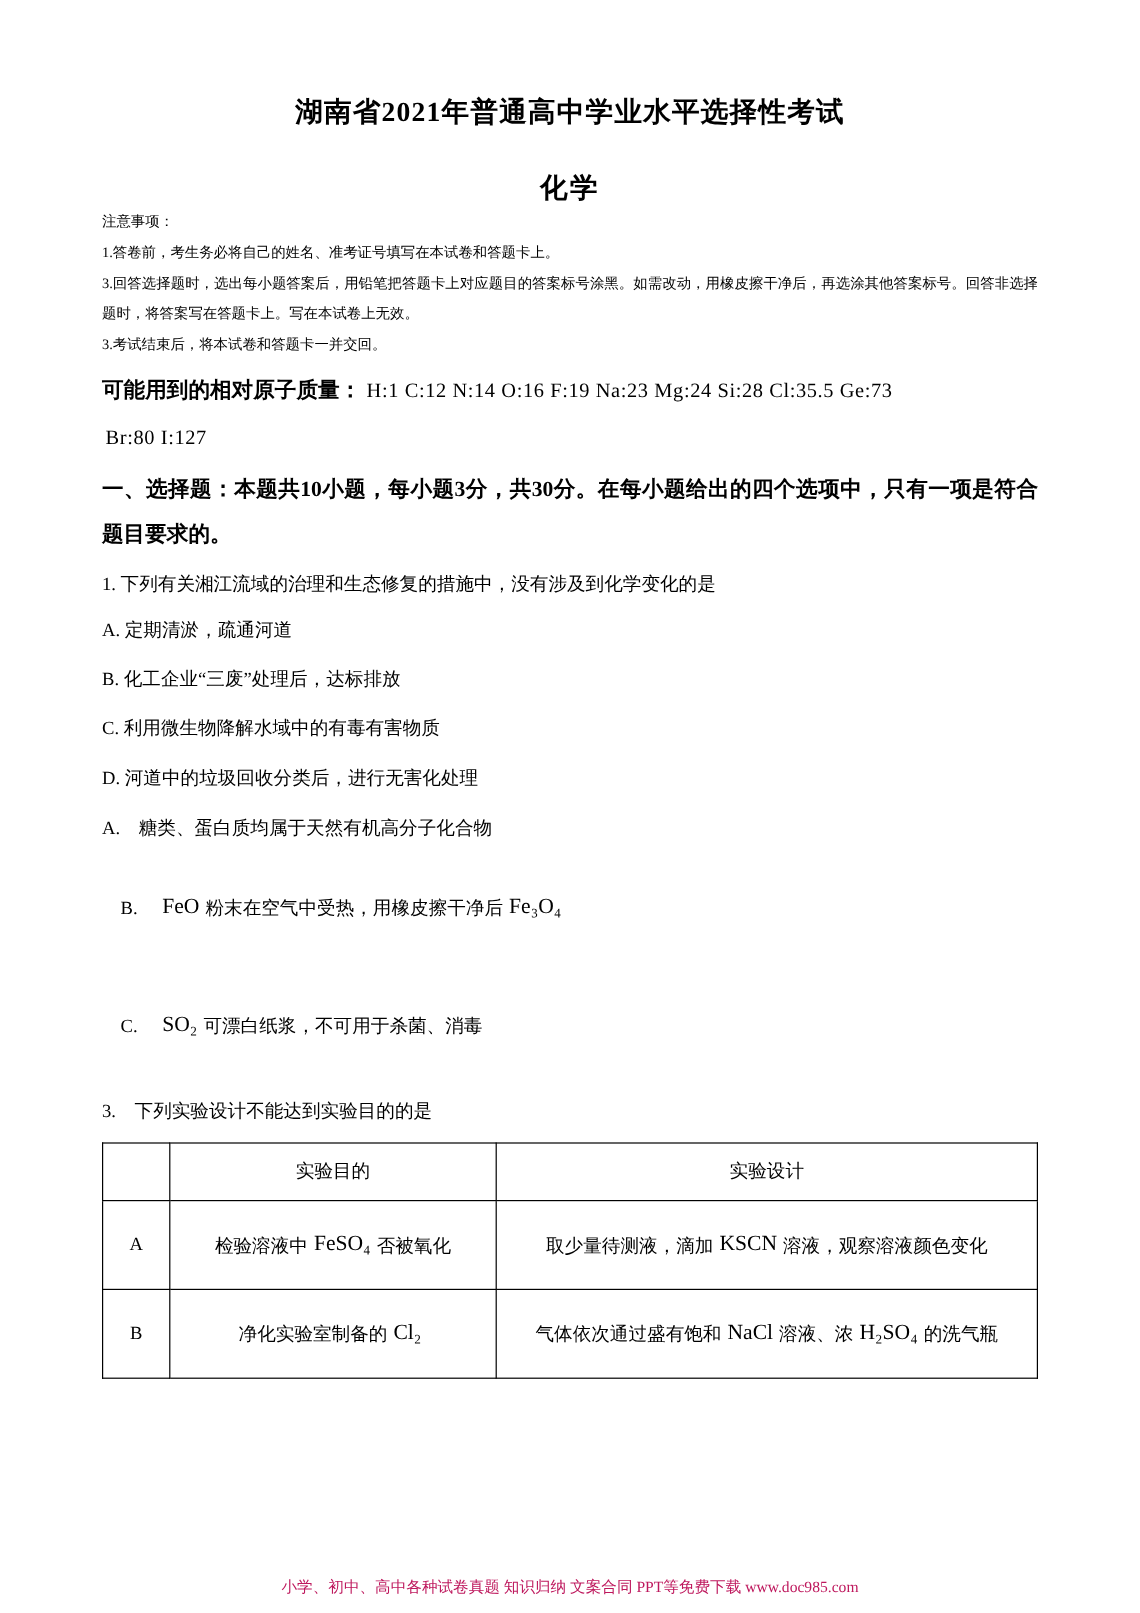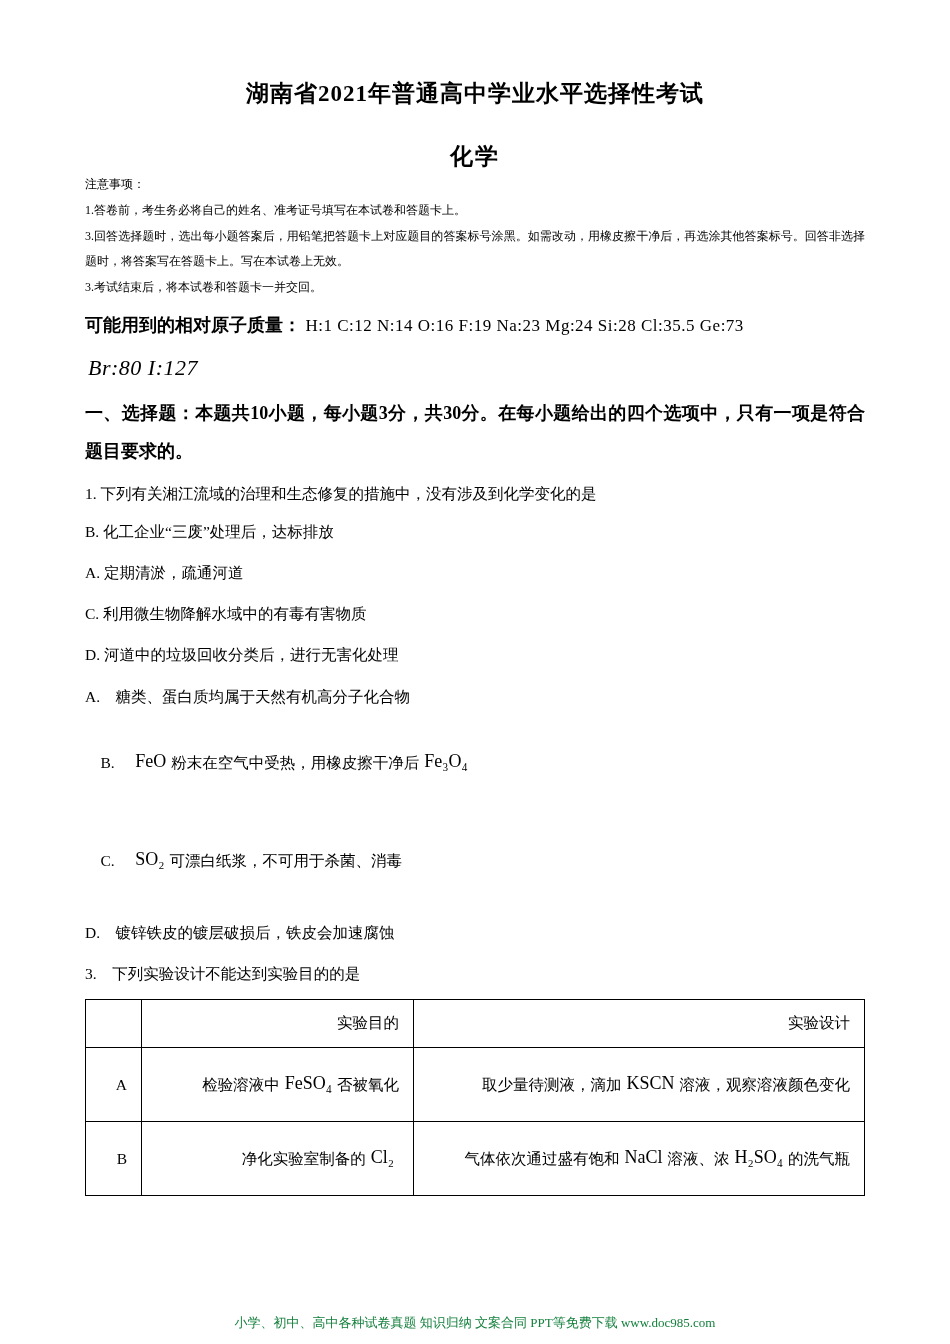--- a/index.html
+++ b/index.html
@@ -43,24 +43,23 @@
   .chem {
     font-family: "Liberation Serif", "DejaVu Serif", serif;
     font-size: 18px;
     margin: 0 5px;
     position: relative;
     top: -1px;
     white-space: pre-wrap;
   }
   .atomic-values { font-size: 17px; letter-spacing: 0.5px; }
   .atomic-line2 {
-    font-size: 22px;
+    font-size: 17px;
     margin: 10px 0 14px 3px;
     letter-spacing: 0.5px;
-    font-style: italic;
   }
   .section-heading {
     font-size: 18px;
     font-weight: bold;
     line-height: 2.1;
     text-align: justify;
     margin-bottom: 6px;
   }
   .q-stem {
     font-size: 15.5px;
@@ -79,35 +78,35 @@
   .exp-table {
     border-collapse: collapse;
     width: 100%;
     margin-top: 10px;
     font-size: 15.5px;
   }
   .exp-table td {
     border: 1px solid #000;
     padding: 12px 14px;
     vertical-align: middle;
-    text-align: right;
+    text-align: center;
   }
   .exp-table .col-label { width: 56px; }
   .exp-table .col-purpose { width: 272px; }
   .exp-table tr.head td { height: 48px; padding: 10px 14px; }
   .exp-table tr.row td { height: 74px; }
   .exp-table span { white-space: pre-wrap; }
   .footer {
     position: absolute;
     left: 0;
     bottom: 12px;
     width: 100%;
     text-align: center;
     font-size: 13px;
-    color: #15803d;
+    color: #be185d;
     font-family: "Liberation Serif", "DejaVu Serif", serif;
   }
 </style>
 </head>
 <body>
 
 <div class="page">
 
   <div class="center exam-title">湖南省2021年普通高中学业水平选择性考试</div>
   <div class="center exam-subject">化学</div>
@@ -121,33 +120,32 @@
 
   <p class="atomic-line">
     <span class="atomic-label">可能用到的相对原子质量：</span>
     <span class="atomic-values">H:1 C:12 N:14 O:16 F:19 Na:23 Mg:24 Si:28 Cl:35.5 Ge:73</span>
   </p>
   <p class="atomic-line2">Br:80 I:127</p>
 
   <p class="section-heading">一、选择题：本题共10小题，每小题3分，共30分。在每小题给出的四个选项中，只有一项是符合题目要求的。</p>
 
   <p class="q-stem">1. 下列有关湘江流域的治理和生态修复的措施中，没有涉及到化学变化的是</p>
+  <p class="q-option">A. 定期清淤，疏通河道</p>
   <p class="q-option">B. 化工企业“三废”处理后，达标排放</p>
-  <p class="q-option">A. 定期清淤，疏通河道</p>
   <p class="q-option">C. 利用微生物降解水域中的有毒有害物质</p>
   <p class="q-option">D. 河道中的垃圾回收分类后，进行无害化处理</p>
 
   <p class="q-option">A.　糖类、蛋白质均属于天然有机高分子化合物</p>
   <p class="q-option tall">
     <span>B.　</span><span class="chem">FeO</span><span>粉末在空气中受热，用橡皮擦干净后</span><span class="chem">Fe₃O₄</span>
   </p>
   <p class="q-option tall">
     <span>C.　</span><span class="chem">SO₂</span><span>可漂白纸浆，不可用于杀菌、消毒</span>
   </p>
-  <p class="q-option">D.　镀锌铁皮的镀层破损后，铁皮会加速腐蚀</p>
 
   <p class="q-stem">3.　下列实验设计不能达到实验目的的是</p>
 
   <table class="exp-table">
     <tbody>
         <tr class="head">
       <td class="col-label"></td>
       <td class="col-purpose">实验目的</td>
       <td>实验设计</td>
     </tr>

